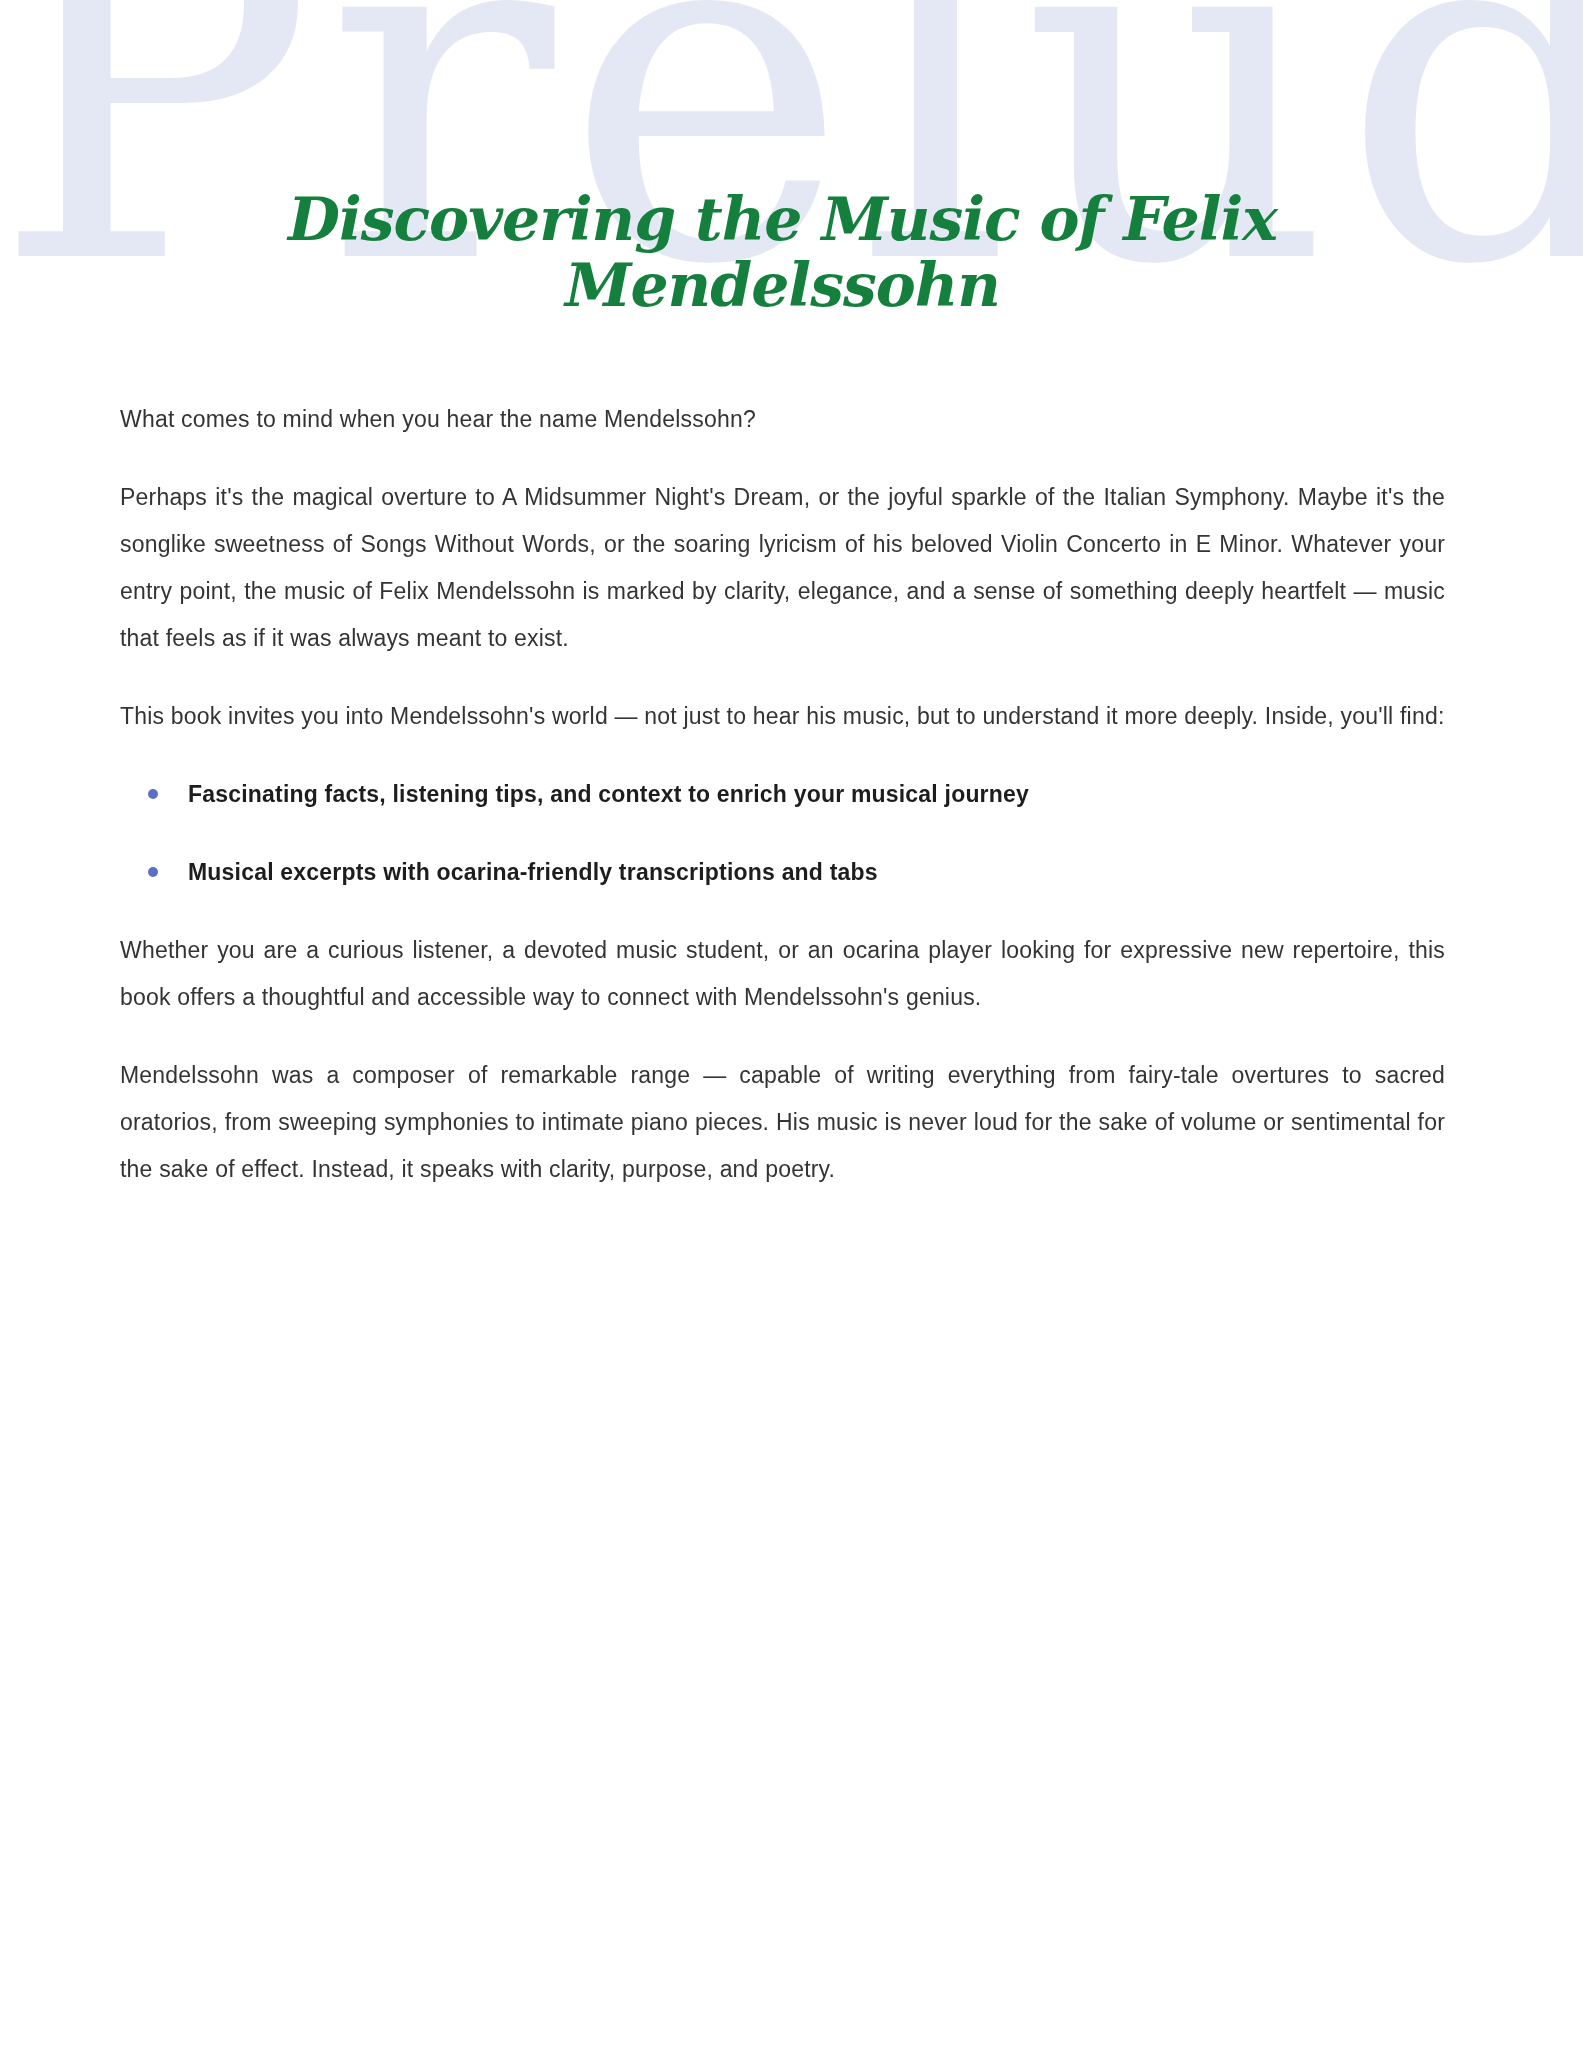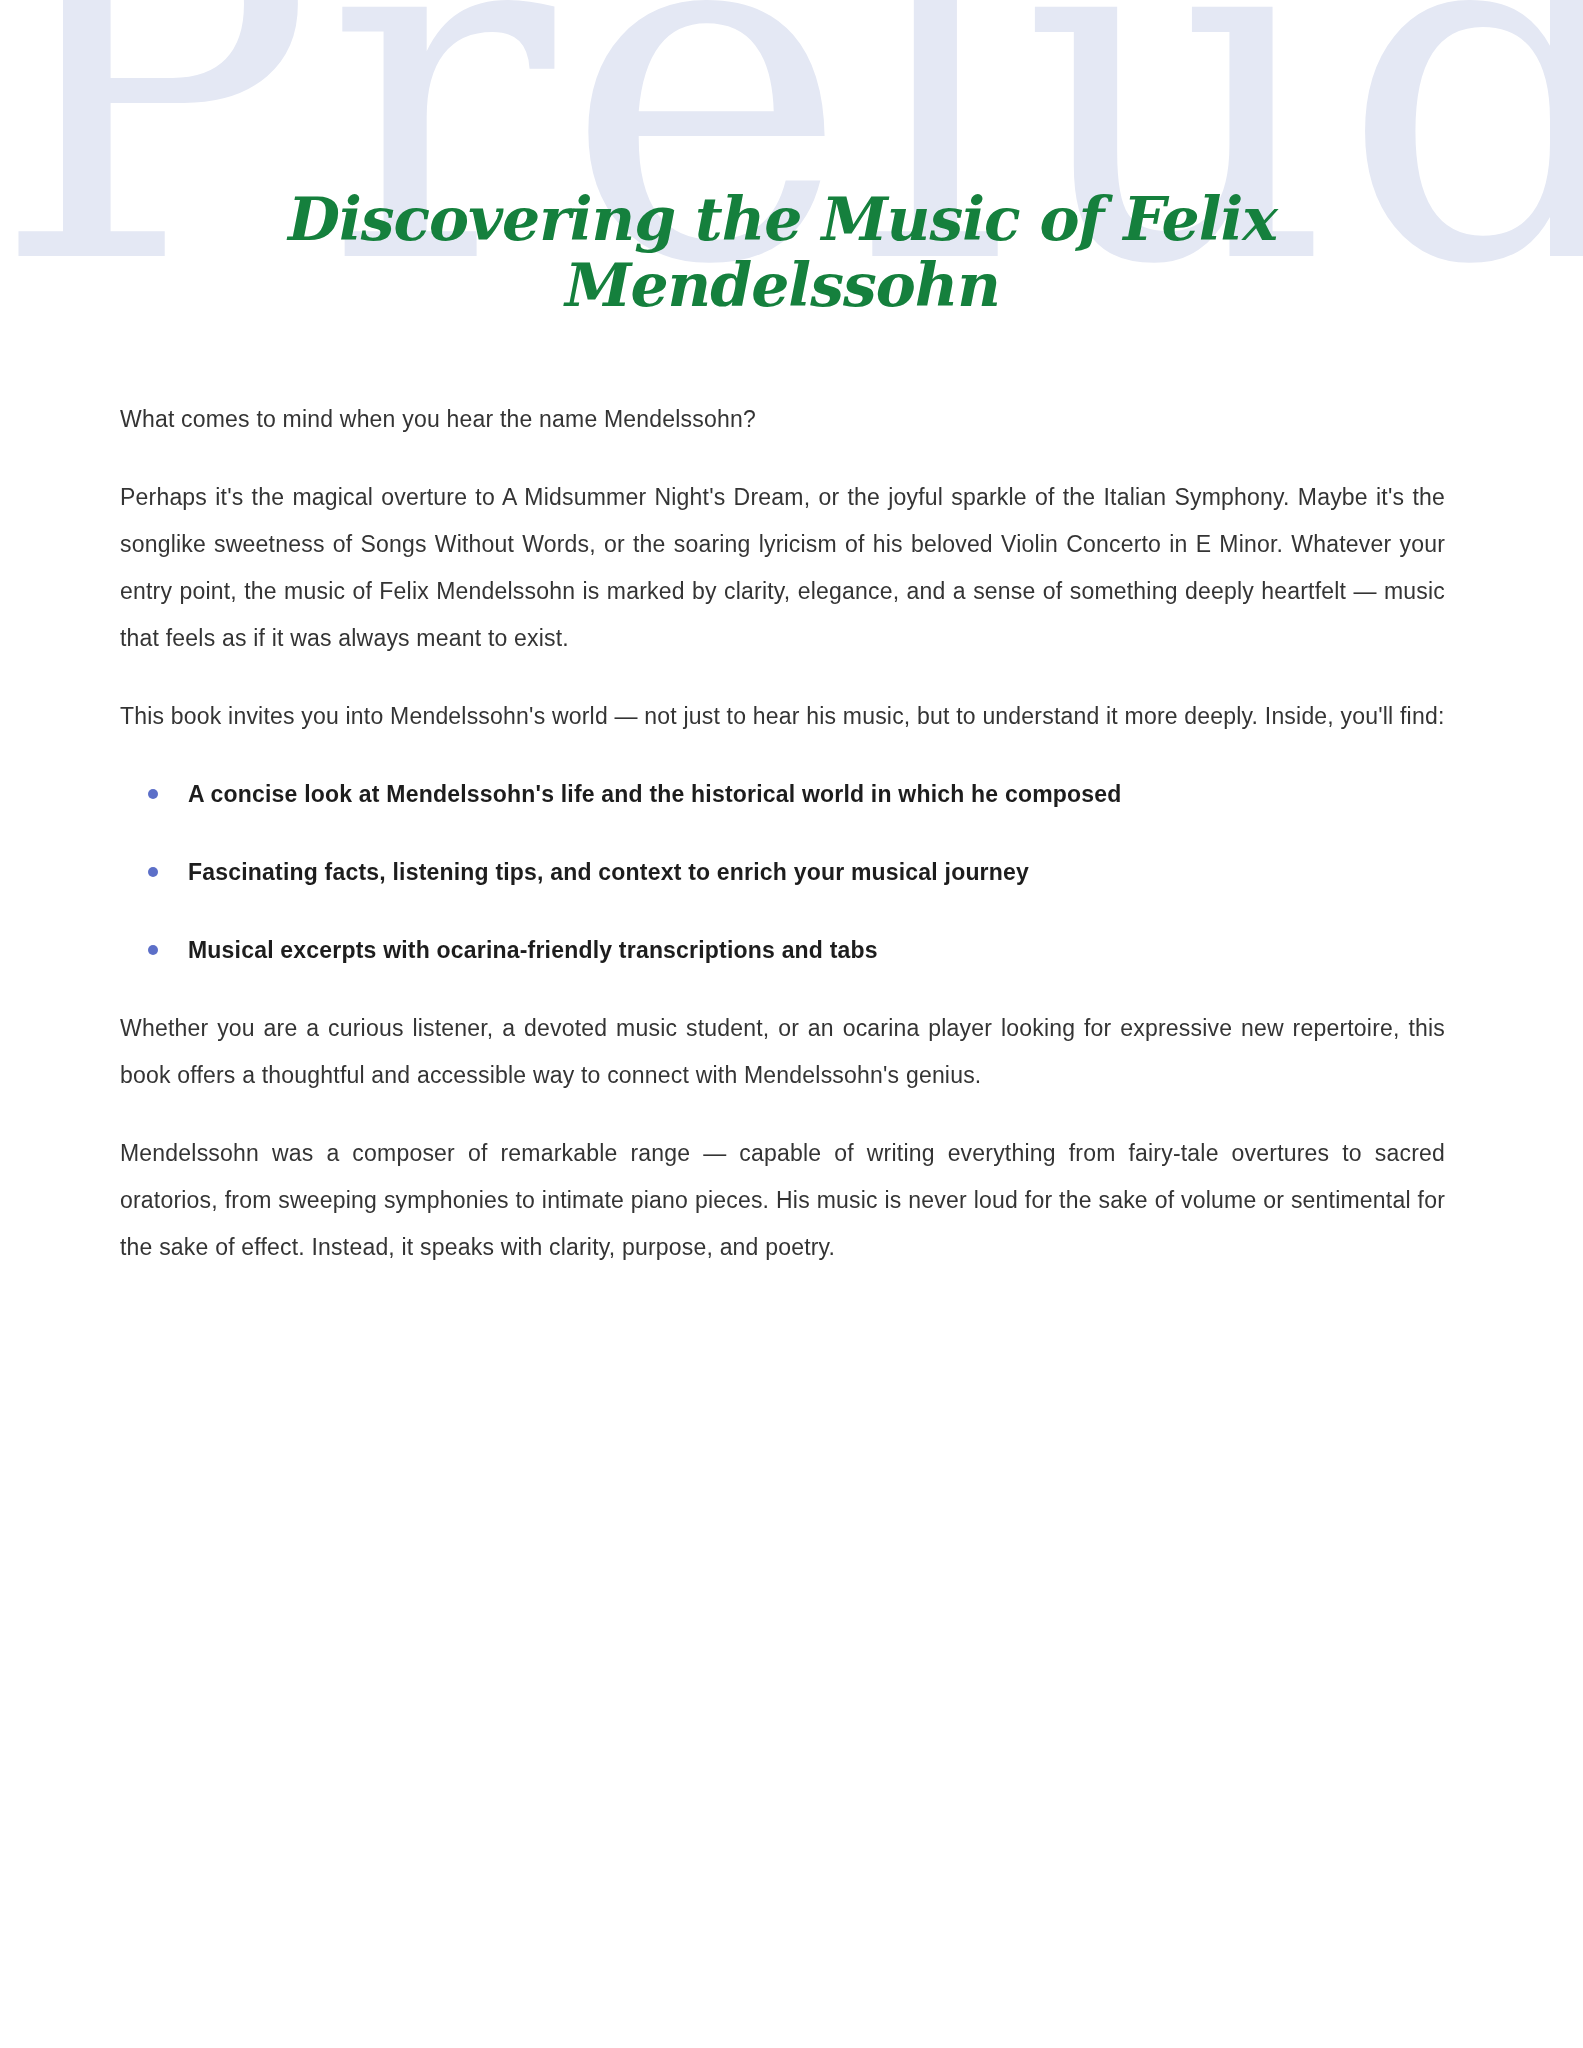--- a/index.html
+++ b/index.html
@@ -80,24 +80,20 @@
 
 <div class="page-content">
   <h1 class="doc-title">Discovering the Music of Felix Mendelssohn</h1>
 
   <div class="body-content">
       <p class="para"><span>What comes to mind when you hear the name Mendelssohn?</span></p>
       <p class="para"><span>Perhaps it's the magical overture to </span><span class="it">A Midsummer Night's Dream</span><span>, or the joyful sparkle of the </span><span class="it">Italian Symphony</span><span>. Maybe it's the songlike sweetness of </span><span class="it">Songs Without Words</span><span>, or the soaring lyricism of his beloved </span><span class="it">Violin Concerto in E Minor</span><span>. Whatever your entry point, the music of Felix Mendelssohn is marked by clarity, elegance, and a sense of something deeply heartfelt — music that feels as if it was always meant to exist.</span></p>
       <p class="para"><span>This book invites you into Mendelssohn's world — not just to hear his music, but to understand it more deeply. Inside, you'll find:</span></p>
       <div class="bullet">
         <span class="dot"></span>
-        <p class="bullet-text"><span class="bd">A concise look at Mendelssohn's life and the historical world in which he composed</span></p>
-      </div>
-      <div class="bullet">
-        <span class="dot"></span>
         <p class="bullet-text"><span class="bd">Fascinating facts, listening tips, and context to enrich your musical journey</span></p>
       </div>
       <div class="bullet">
         <span class="dot"></span>
         <p class="bullet-text"><span class="bd">Musical excerpts with ocarina-friendly transcriptions and tabs</span></p>
       </div>
       <p class="para"><span>Whether you are a curious listener, a devoted music student, or an ocarina player looking for expressive new repertoire, this book offers a thoughtful and accessible way to connect with Mendelssohn's genius.</span></p>
       <p class="para"><span>Mendelssohn was a composer of remarkable range — capable of writing everything from fairy-tale overtures to sacred oratorios, from sweeping symphonies to intimate piano pieces. His music is never loud for the sake of volume or sentimental for the sake of effect. Instead, it speaks with clarity, purpose, and poetry.</span></p>
     </div>
 </div>

